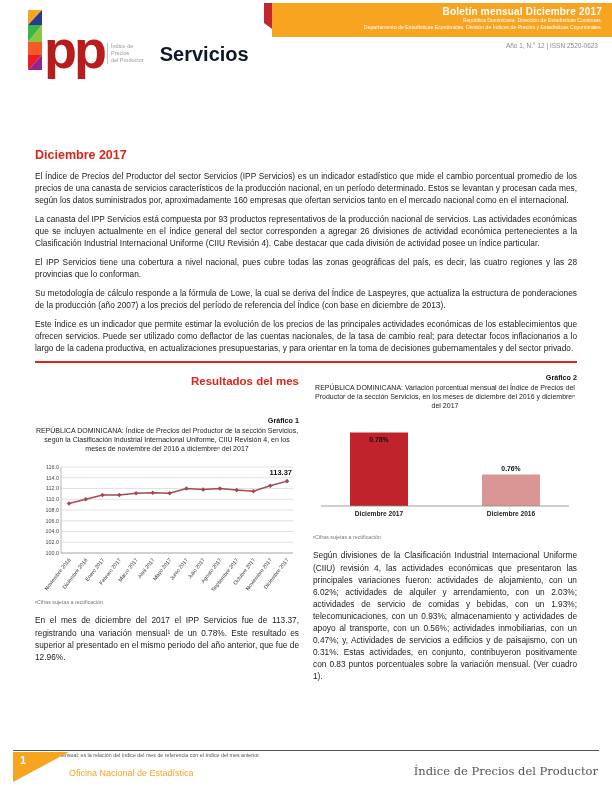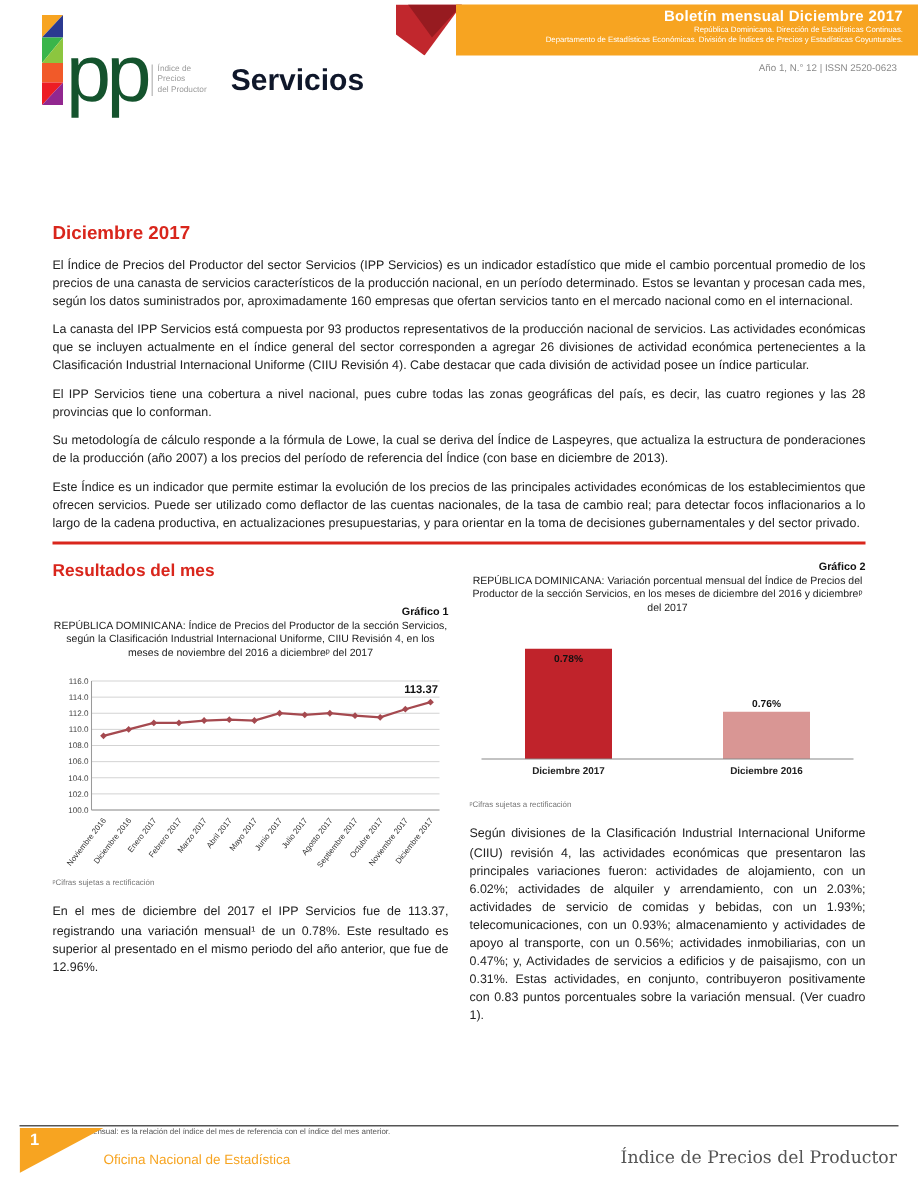--- a/index.html
+++ b/index.html
@@ -1,39 +1,39 @@
 <!DOCTYPE html>
 <html><head>
 <meta charset="utf-8">
 <style>
   html,body{margin:0;padding:0;}
   body{
     width:612px;height:792px;position:relative;background:#ffffff;
     font-family:"Liberation Sans",sans-serif;color:#1a1a1a;overflow:hidden;
   }
   
-  .banner{position:absolute;top:3px;right:0;width:308px;height:34px;background:#F7A421;
+  .banner{position:absolute;top:3px;right:0;width:340px;height:34px;background:#F7A421;
           color:#fff;text-align:right;padding:3px 10px 0 0;box-sizing:border-box;}
   .banner-title{font-size:10px;font-weight:bold;letter-spacing:.2px;}
   .banner-line{font-size:5.2px;line-height:1.35;}
   .ribbon{position:absolute;top:3px;left:264px;width:44px;height:34px;}
   .issue-line{position:absolute;top:42px;right:14px;font-size:6.5px;color:#8a8a8a;}
   .logo{position:absolute;top:10px;left:28px;display:flex;align-items:flex-end;}
-  .logo-pp{font-size:54px;font-weight:normal;color:#14532d;line-height:.78;letter-spacing:-3px;}
+  .logo-pp{font-size:54px;font-weight:bold;color:#b91c1c;line-height:.78;letter-spacing:-3px;}
   .logo-tagline{font-size:5.5px;color:#9a9a9a;border-left:1px solid #c4c4c4;padding-left:3px;
                 white-space:pre-line;margin:0 0 6px 3px;line-height:1.25;}
   .logo-product{color:#0f172a;font-weight:bold;font-size:20px;margin:0 0 4px 16px;}
   
   .content{position:absolute;top:148px;left:35px;width:542px;}
   .section-heading{color:#D9261C;font-size:12.5px;font-weight:bold;margin:0 0 8px;}
   .body-p{font-size:8.3px;line-height:1.45;text-align:justify;margin:0 0 7px;color:#222;}
   .red-rule{border:none;border-top:2px solid #D9261C;margin:3px 0 10px;}
   .columns{display:flex;gap:14px;}
   .col{width:264px;}
-  .results-heading{color:#D9261C;font-size:11.5px;font-weight:bold;margin:2px 0 16px;}
+  .results-heading{color:#D9261C;font-size:11.5px;font-weight:bold;margin:2px 0 29px;text-align:right;}
   .chart-label{text-align:right;font-weight:bold;font-size:7.2px;margin:0 0 1px;color:#111;}
   .chart-title{text-align:center;font-size:7px;line-height:1.3;color:#222;margin:0 0 4px;}
   .chart-foot{font-size:5.3px;color:#777;margin:2px 0 9px;}
   svg.chart{display:block;width:264px;}
   
   .footer{position:absolute;left:0;right:0;bottom:0;height:42px;}
   .footer-rule{position:absolute;top:0;left:13px;right:13px;border-top:1px solid #555;}
   .footer-note{position:absolute;top:2px;left:30px;font-size:5.3px;color:#555;}
   .page-tri{position:absolute;top:2px;left:13px;width:56px;height:30px;background:#F7A421;
             clip-path:polygon(0 0,100% 0,0 100%);}

